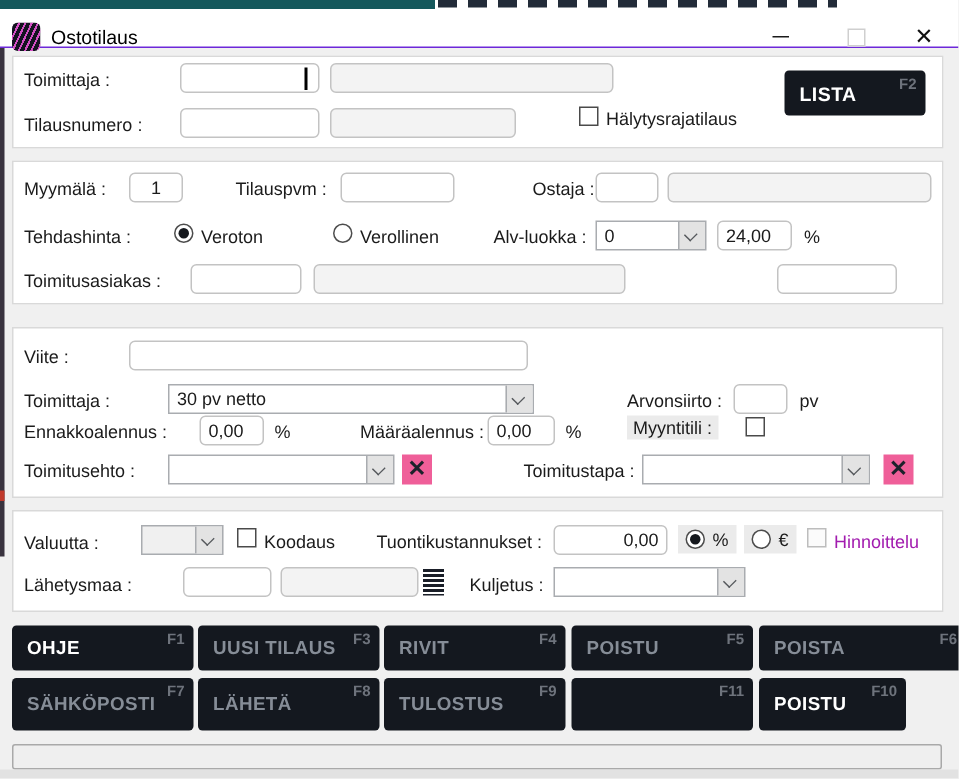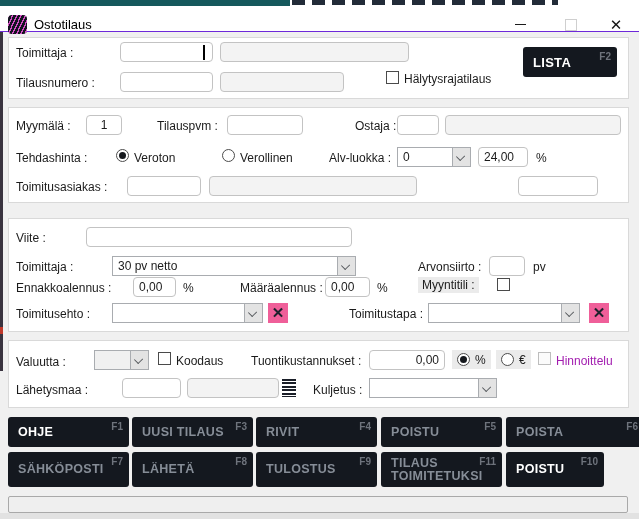--- a/index.html
+++ b/index.html
@@ -208,21 +208,20 @@
 </div>
 <div class="btn-dark" style="left:132px;top:452px;width:121px;height:35px">
   <span>LÄHETÄ</span>
     <span class="fkey">F8</span>
 </div>
 <div class="btn-dark" style="left:256px;top:452px;width:121px;height:35px">
   <span>TULOSTUS</span>
     <span class="fkey">F9</span>
 </div>
 <div class="btn-dark" style="left:381px;top:452px;width:121px;height:35px;padding-right:26px">
-  <span>TILAUS TOIMITETUKSI</span>
     <span class="fkey">F11</span>
 </div>
 <div class="btn-dark em" style="left:506px;top:452px;width:98px;height:35px">
   <span>POISTU</span>
     <span class="fkey">F10</span>
 </div>
 
 <div class="status"></div>
 <div class="botedge"></div>
 

